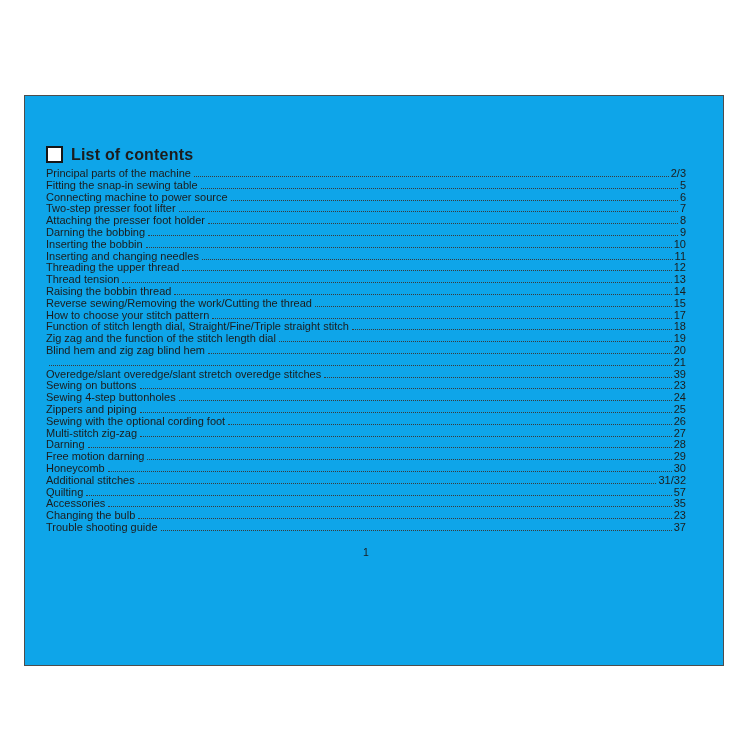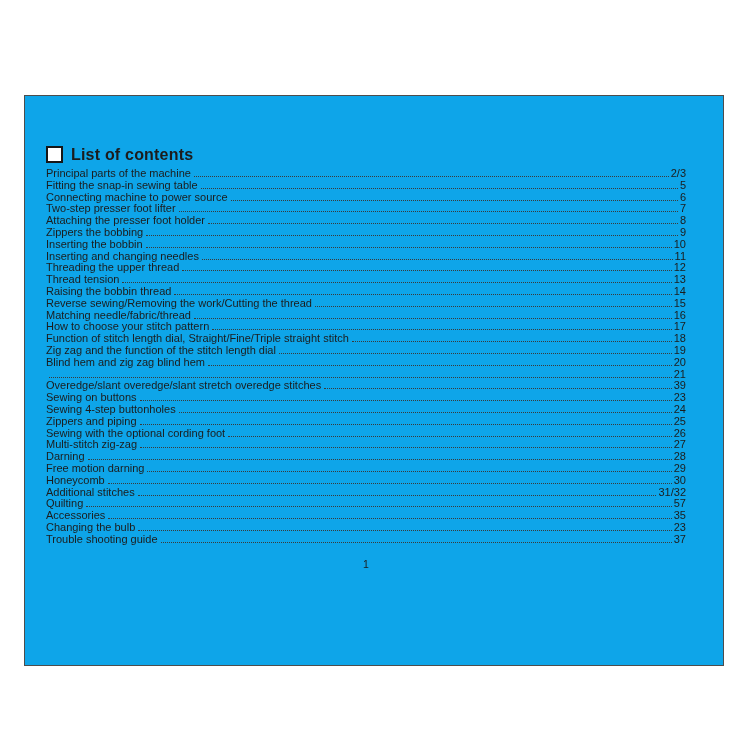--- a/index.html
+++ b/index.html
@@ -102,21 +102,21 @@
     <span class="toc-page">7</span>
   </div>
 
   <div class="toc-row">
     <span class="toc-label">Attaching the presser foot holder</span>
     <span class="toc-dots"></span>
     <span class="toc-page">8</span>
   </div>
 
   <div class="toc-row">
-    <span class="toc-label">Zippers the bobbing</span>
+    <span class="toc-label">Darning the bobbing</span>
     <span class="toc-dots"></span>
     <span class="toc-page">9</span>
   </div>
 
   <div class="toc-row">
     <span class="toc-label">Inserting the bobbin</span>
     <span class="toc-dots"></span>
     <span class="toc-page">10</span>
   </div>
 
@@ -143,25 +143,20 @@
     <span class="toc-dots"></span>
     <span class="toc-page">14</span>
   </div>
 
   <div class="toc-row">
     <span class="toc-label">Reverse sewing/Removing the work/Cutting the thread</span>
     <span class="toc-dots"></span>
     <span class="toc-page">15</span>
   </div>
 
-  <div class="toc-row">
-    <span class="toc-label">Matching needle/fabric/thread</span>
-    <span class="toc-dots"></span>
-    <span class="toc-page">16</span>
-  </div>
 
   <div class="toc-row">
     <span class="toc-label">How to choose your stitch pattern</span>
     <span class="toc-dots"></span>
     <span class="toc-page">17</span>
   </div>
 
   <div class="toc-row">
     <span class="toc-label">Function of stitch length dial, Straight/Fine/Triple straight stitch</span>
     <span class="toc-dots"></span>

